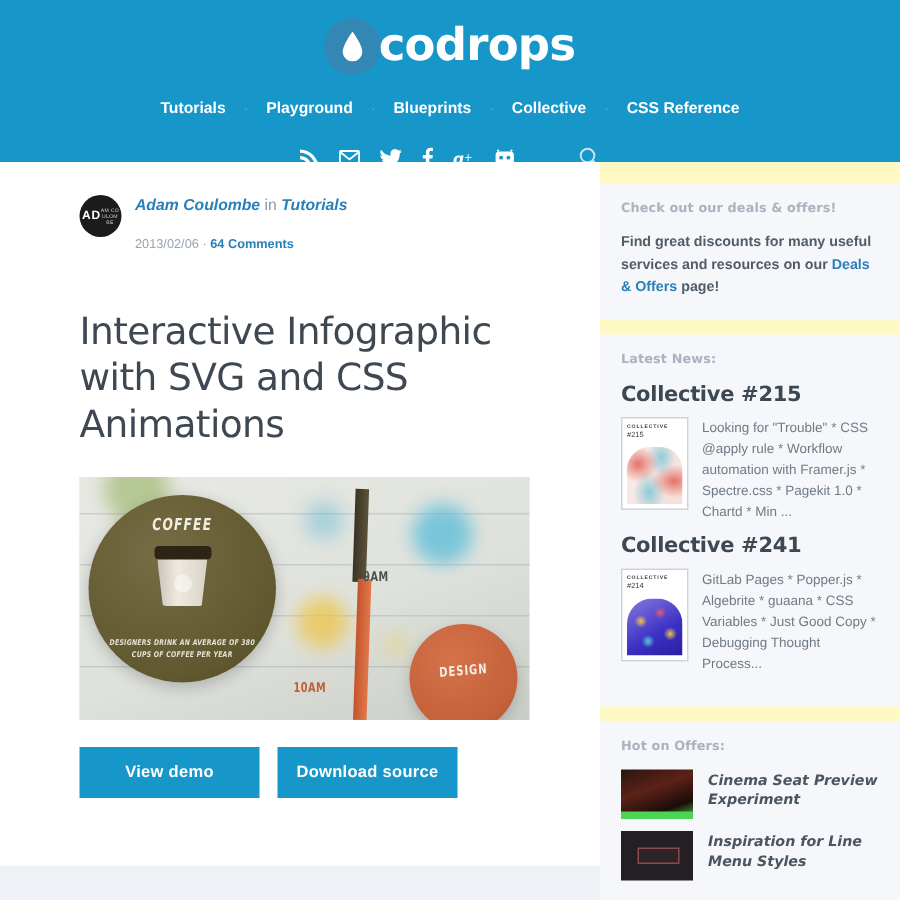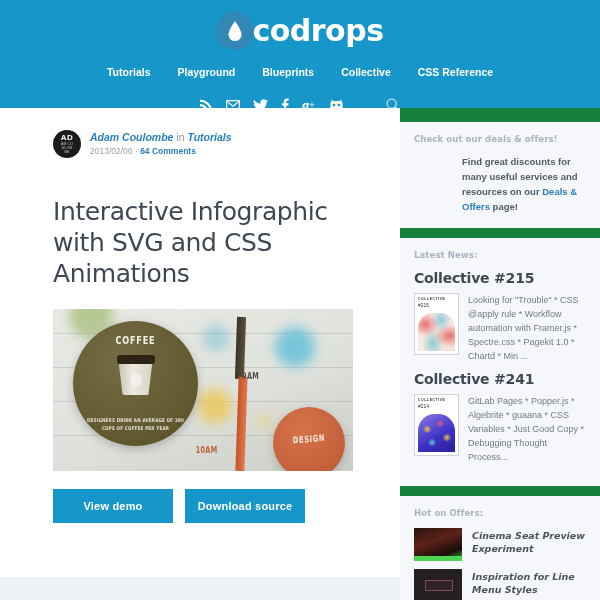--- a/index.html
+++ b/index.html
@@ -88,48 +88,48 @@
     background: #eef1f5;
   }
   .content {
     width: 400px;
     background: #ffffff;
     padding: 22px 28px 0 53px;
     position: relative;
   }
   .sidebar {
     width: 200px;
-    background: #15803d;
+    background: #fef9c3;
     padding: 14px 0 0 0;
   }
 
   
   .meta-row { display: flex; align-items: flex-start; }
   .avatar {
     width: 28px; height: 28px;
     border-radius: 50%;
     background: #1b1b1b;
     margin-right: 9px;
     flex: 0 0 28px;
-    display: flex; flex-direction: column;
+    display: flex; 
     align-items: center; justify-content: center;
     overflow: hidden;
   }
   .avatar-top {
     color: #ffffff; font-size: 8px; font-weight: bold;
     line-height: 8px; letter-spacing: 0.5px;
   }
   .avatar-bot {
     color: #cfcfcf; font-size: 3.4px; line-height: 4px;
     letter-spacing: 0.2px; text-align: center;
   }
   .byline { font-size: 10.5px; line-height: 13px; padding-top: 1px; }
   .byline a { color: #2980b9; font-weight: bold; text-decoration: none; font-style: italic; }
   .byline .in { color: #8c97a3; font-weight: normal; }
-  .subline { font-size: 8.5px; color: #9aa4af; margin-top: 2px; }
+  .subline { font-size: 8.5px; color: #9aa4af; margin-top: 13px; }
   .subline a { color: #2980b9; font-weight: bold; text-decoration: none; }
 
   
   h1.post-title {
     font-family: "DejaVu Sans", sans-serif;
     font-size: 25px;
     line-height: 31px;
     font-weight: normal;
     color: #3d4852;
     margin-top: 38px;
@@ -159,25 +159,26 @@
     position: absolute; inset: 0;
     background: linear-gradient(160deg,#e8e9e4 0%,#dfe2dc 55%,#c9cdc6 100%);
   }
   .fi-line {
     position: absolute; left: -10%; width: 120%; height: 1px;
     background: rgba(140,150,155,0.30);
   }
   .blurdot { position: absolute; border-radius: 50%; filter: blur(6px); }
   .fi-coffee-circle {
     position: absolute;
-    left: 20px; top: 12px;
+    left: 6px; top: 12px;
     width: 125px; height: 125px;
     border-radius: 50%;
     background: radial-gradient(circle at 38% 32%, #766c45 0%, #60582f 70%, #50481f 100%);
     box-shadow: 0 3px 10px rgba(0,0,0,0.22);
+    font-style: italic;
   }
   .fi-label-coffee {
     position: absolute; top: 13px; left: 0; width: 100%;
     text-align: center; color: #f2efe2;
     font-family: "DejaVu Sans Condensed","Liberation Sans Narrow","Liberation Sans",sans-serif;
     font-size: 11px; font-weight: bold; letter-spacing: 1px;
     transform: scaleX(0.82);
   }
   .cup {
     position: absolute; left: 50%; top: 34px;
@@ -273,21 +274,20 @@
     color: #aab3bf;
     font-weight: bold;
     letter-spacing: 0.1px;
     margin-bottom: 10px;
   }
   .sb-deal-text {
     font-size: 9.5px;
     line-height: 15px;
     font-weight: bold;
     color: #515c67;
-    margin-left: 48px;
   }
   .sb-deal-text a { color: #2980b9; text-decoration: none; }
   .coll-block { margin-bottom: 8px; }
   .coll-title {
     font-family: "DejaVu Sans", sans-serif;
     font-size: 14px;
     color: #3d4852;
     font-weight: bold;
     margin-bottom: 7px;
     letter-spacing: -0.2px;

